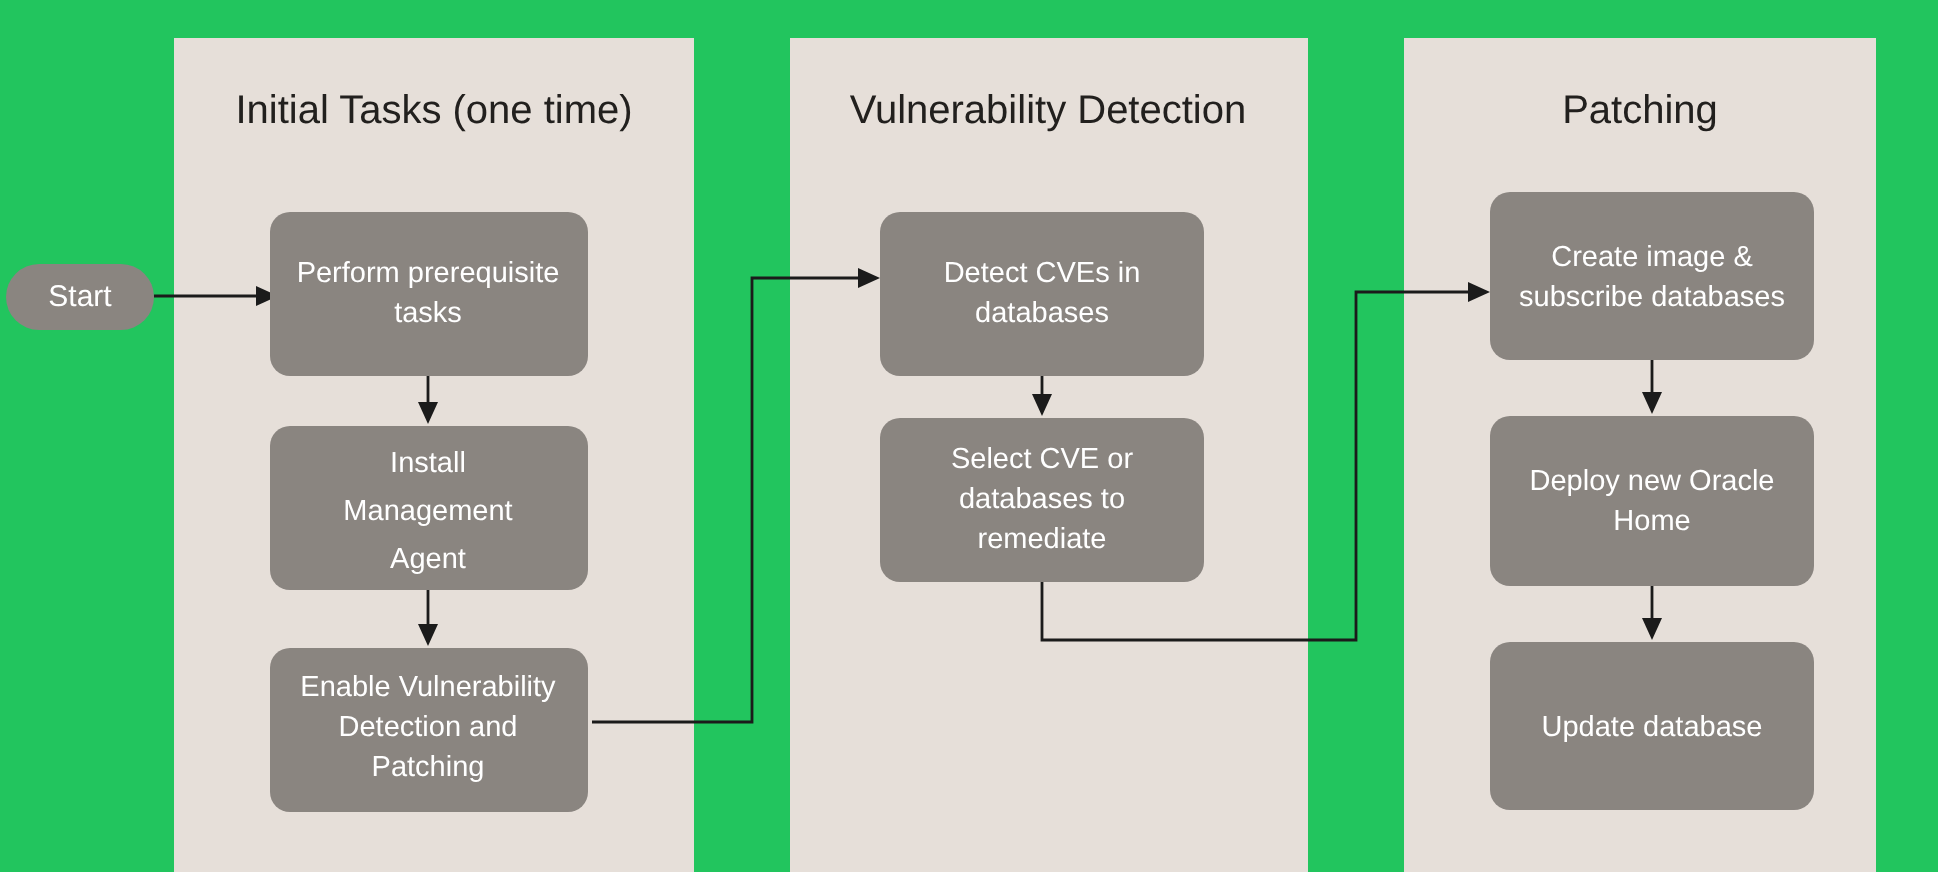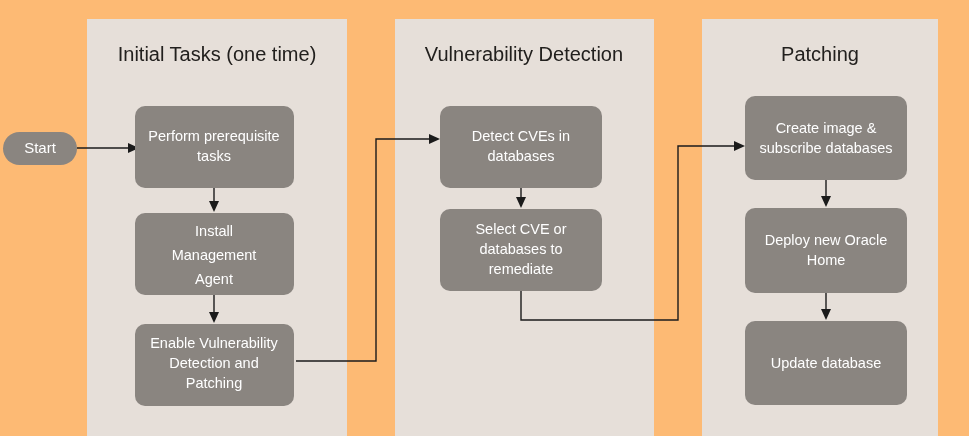--- a/index.html
+++ b/index.html
@@ -11,21 +11,21 @@
   body {
     width: 969px;
     height: 436px;
     overflow: hidden;
     font-family: "Liberation Sans", sans-serif;
   }
   #diagram-root {
     position: relative;
     width: 969px;
     height: 436px;
-    background: #fdba74;
+    background: #22c55e;
   }
   svg.flow {
     display: block;
     width: 969px;
     height: 436px;
   }
   .swimlane-bg {
     fill: #e6dfd9;
   }
   .swimlane-title {

